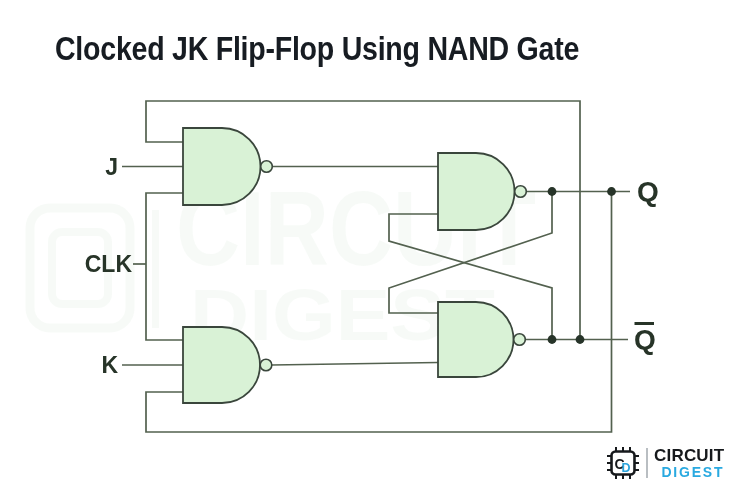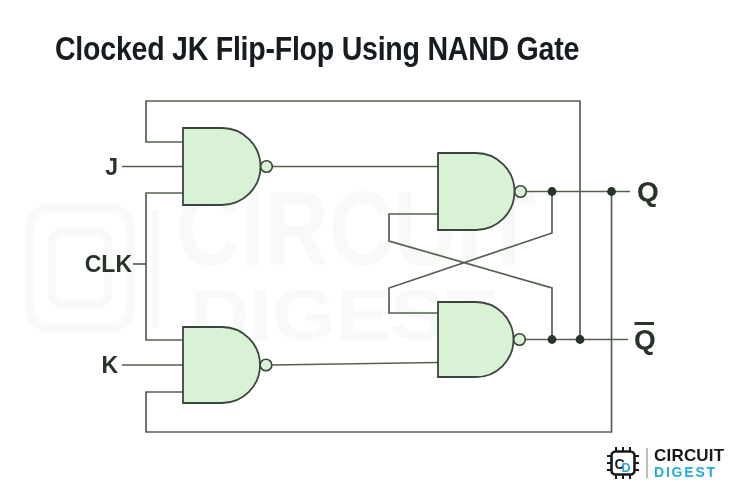--- a/index.html
+++ b/index.html
@@ -1,18 +1,18 @@
 <!DOCTYPE html>
 <html><head>
 <meta charset="utf-8">
 <style>
   html,body{margin:0;padding:0;background:#fff;}
   .stage{
     position:relative;width:750px;height:500px;background:#ffffff;
-    overflow:hidden;font-family:"Liberation Sans",sans-serif;
+    overflow:hidden;font-family:"Liberation Sans",sans-serif;text-align:right;
   }
   .title{
     position:absolute;left:55px;top:30px;
     font-size:34px;font-weight:700;line-height:36px;white-space:nowrap;
     letter-spacing:-0.3px;transform:scaleX(0.84);transform-origin:0 0;
   }
   .schematic-svg{position:absolute;left:0;top:0;}
   .logo{
     position:absolute;left:606px;top:446px;
     display:flex;align-items:center;gap:6px;

